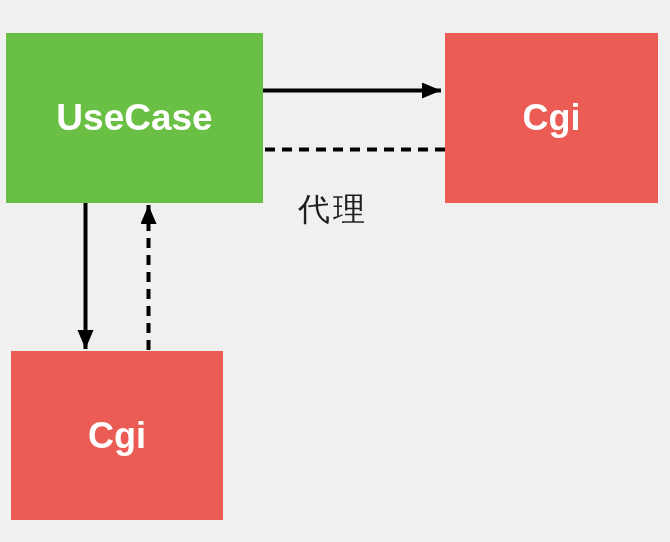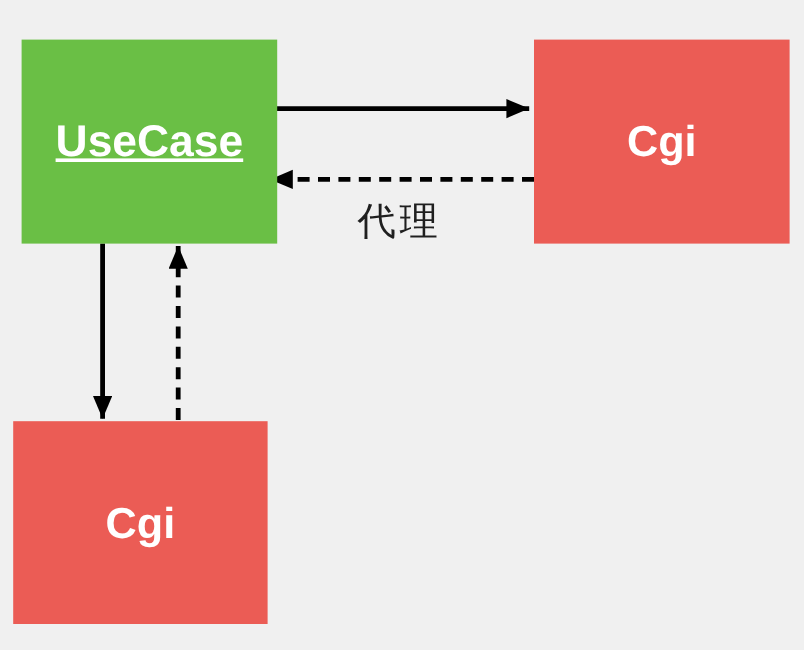--- a/index.html
+++ b/index.html
@@ -24,26 +24,25 @@
     stroke-dasharray: 10 7;
   }
   .node {
     position: absolute;
     display: flex;
     align-items: center;
     justify-content: center;
     font-weight: bold;
   }
   .node-usecase {
-    left: 18px;
+    left: 6px;
     top: 33px;
-    width: 213px;
+    width: 257px;
     height: 170px;
     font-size: 37px;
-    text-decoration: underline;
   }
   .node-cgi-top-right {
     left: 445px;
     top: 33px;
     width: 213px;
     height: 170px;
     font-size: 36px;
   }
   .node-cgi-bottom-left {
     left: 11px;
@@ -59,21 +58,21 @@
     font-size: 32px;
     font-weight: normal;
     letter-spacing: 3px;
   }
   .edge-label-holds {
     left: 284px;
     top: 34px;
   }
   .edge-label-proxy {
     left: 288px;
-    top: 163px;
+    top: 188px;
   }
 </style>
 </head>
 <body>
 
 <div class="canvas" style="background-color: rgb(240, 240, 240);">
 
   <svg class="edge-layer" width="670" height="542" viewBox="0 0 670 542">
     <defs>
       <marker id="arrowhead" markerUnits="userSpaceOnUse" markerWidth="20" markerHeight="20" refX="19" refY="8" orient="auto">

